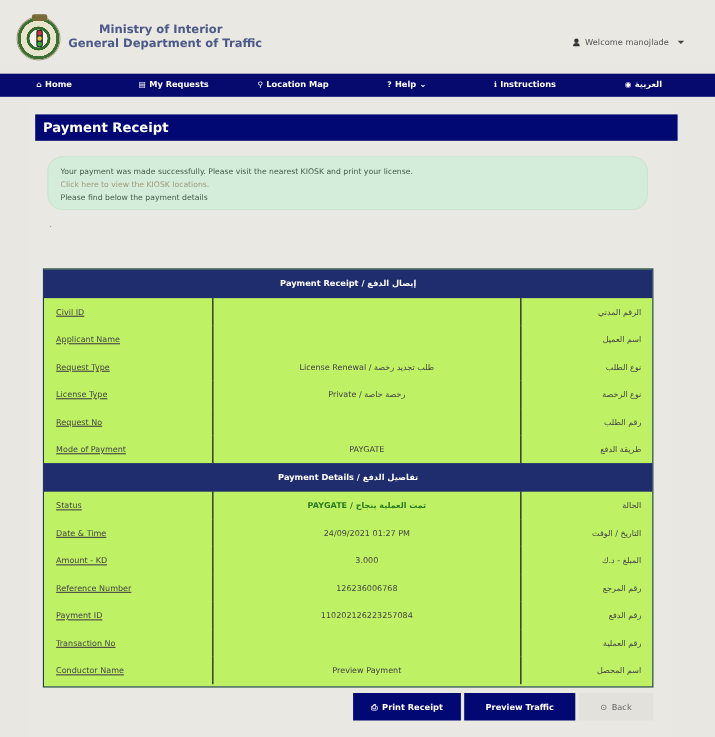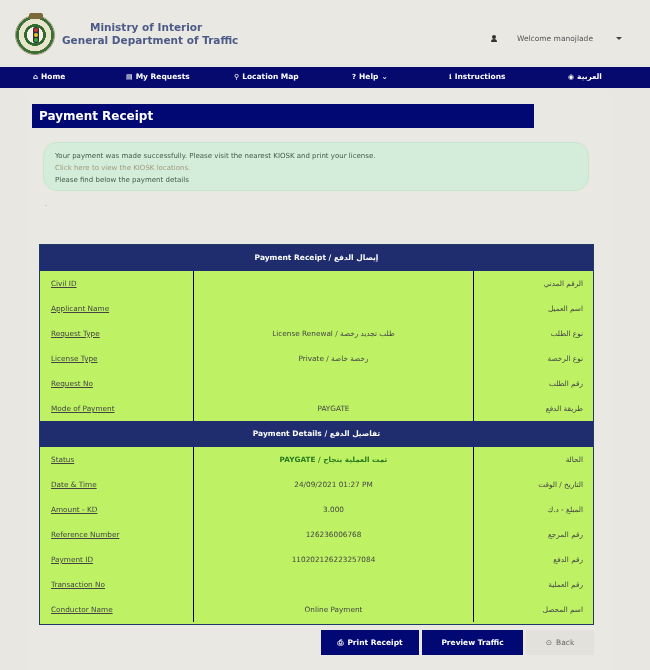--- a/index.html
+++ b/index.html
@@ -30,21 +30,21 @@
     background: #333; border-radius: 2px;
   }
   .logo .light i { display:block; width:4px; height:4px; border-radius:50%; margin:1px auto 0; }
   .brand {
     position: absolute; left: 62px; top: 21px;
     font-weight: bold; color: #4b5a86; font-size: 10.5px; line-height: 13px; text-align: center;
   }
   .brand .l1 { padding-left: 28px; text-align: left; }
   .welcome {
     position: absolute; right: 28px; top: 34px;
-    color: #555; font-size: 7.5px; display: flex; align-items: center; gap: 20px;
+    color: #555; font-size: 7.5px; display: flex; align-items: center; gap: 5px;
   }
   .welcome .user-icon {
     width: 6px; height: 7px; position: relative; display: inline-block;
   }
   .welcome .user-icon::before { content:""; position:absolute; left:1px; top:0; width:4px; height:4px; border-radius:50%; background:#333; }
   .welcome .user-icon::after { content:""; position:absolute; left:0; top:4px; width:6px; height:3px; border-radius:3px 3px 0 0; background:#333; }
   .caret { width:0; height:0; border-left:3px solid transparent; border-right:3px solid transparent; border-top:3px solid #444; display:inline-block; margin-left:3px; }
 
   .navbar {
     position: absolute; left: 0; top: 67px; width: 650px; height: 21px;
@@ -54,21 +54,21 @@
     color: #fff; font-size: 7.5px; font-weight: bold; display: flex; align-items: center; gap: 3px;
     position: absolute; top: 5px; cursor: pointer;
   }
   .nav-item .ic { font-size: 7px; }
 
   .content {
     position: absolute; left: 27px; top: 95px; width: 585px; height: 575px;
     background: #eae8e3;
   }
   .page-title {
-    position: absolute; left: 32px; top: 104px; width: 502px; height: 24px;
+    position: absolute; left: 32px; top: 104px; width: 584px; height: 24px;
     background: #020873; color: #fff; font-weight: bold; font-size: 12px;
     padding: 5px 7px;
   }
   .alert {
     position: absolute; left: 43px; top: 142px; width: 546px; height: 49px;
     background: #d4ecda; border: 1px solid #c7e6cc; border-radius: 14px;
     padding: 7px 11px; font-size: 7px; line-height: 12px; color: #3f5d46;
   }
   .alert .link { color: #a09a7c; cursor: pointer; }
   .dot { position: absolute; left: 45px; top: 200px; font-size: 7px; color: #888; }
@@ -218,21 +218,21 @@
     <div class="c2">110202126223257084</div>
     <div class="c3">رقم الدفع</div>
   </div>
   <div class="row">
     <div class="c1">Transaction No</div>
     <div class="c2"></div>
     <div class="c3">رقم العملية</div>
   </div>
   <div class="row">
     <div class="c1">Conductor Name</div>
-    <div class="c2">Online Payment</div>
+    <div class="c2">Preview Payment</div>
     <div class="c3">اسم المحصل</div>
   </div>
 </div>
 
 <div class="btn primary" style="left:321px;width:98px">
   <span>⎙</span>
   <span>Print Receipt</span>
 </div>
 <div class="btn primary" style="left:422px;width:101px">
   <span>Preview Traffic</span>

